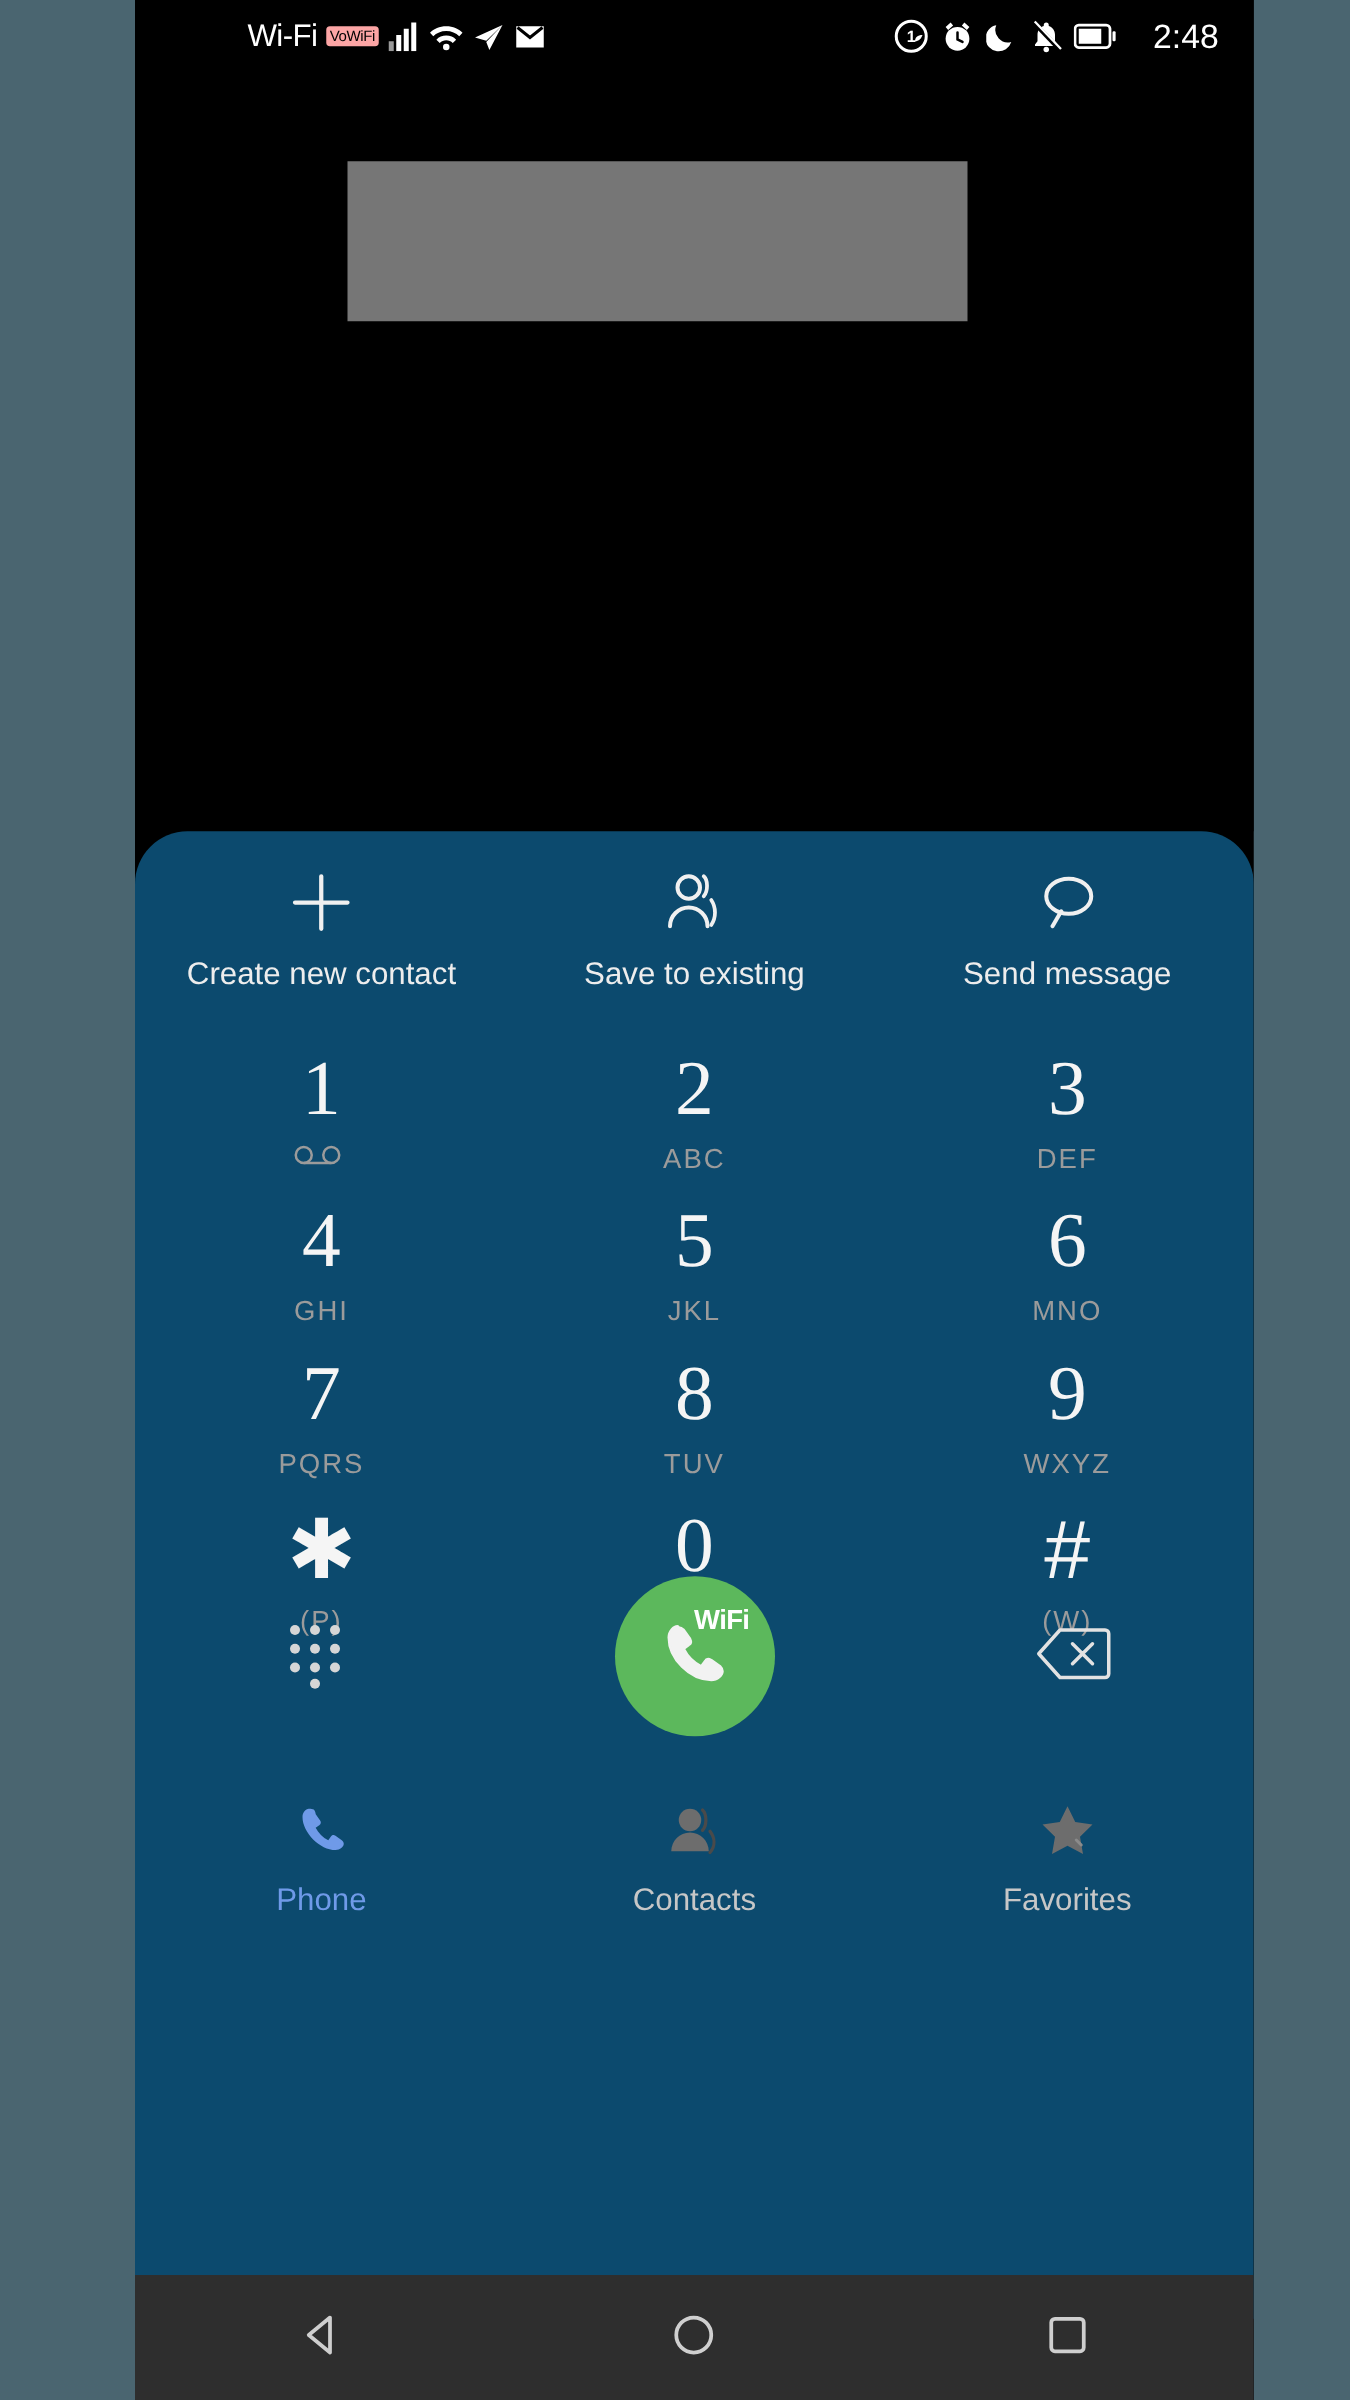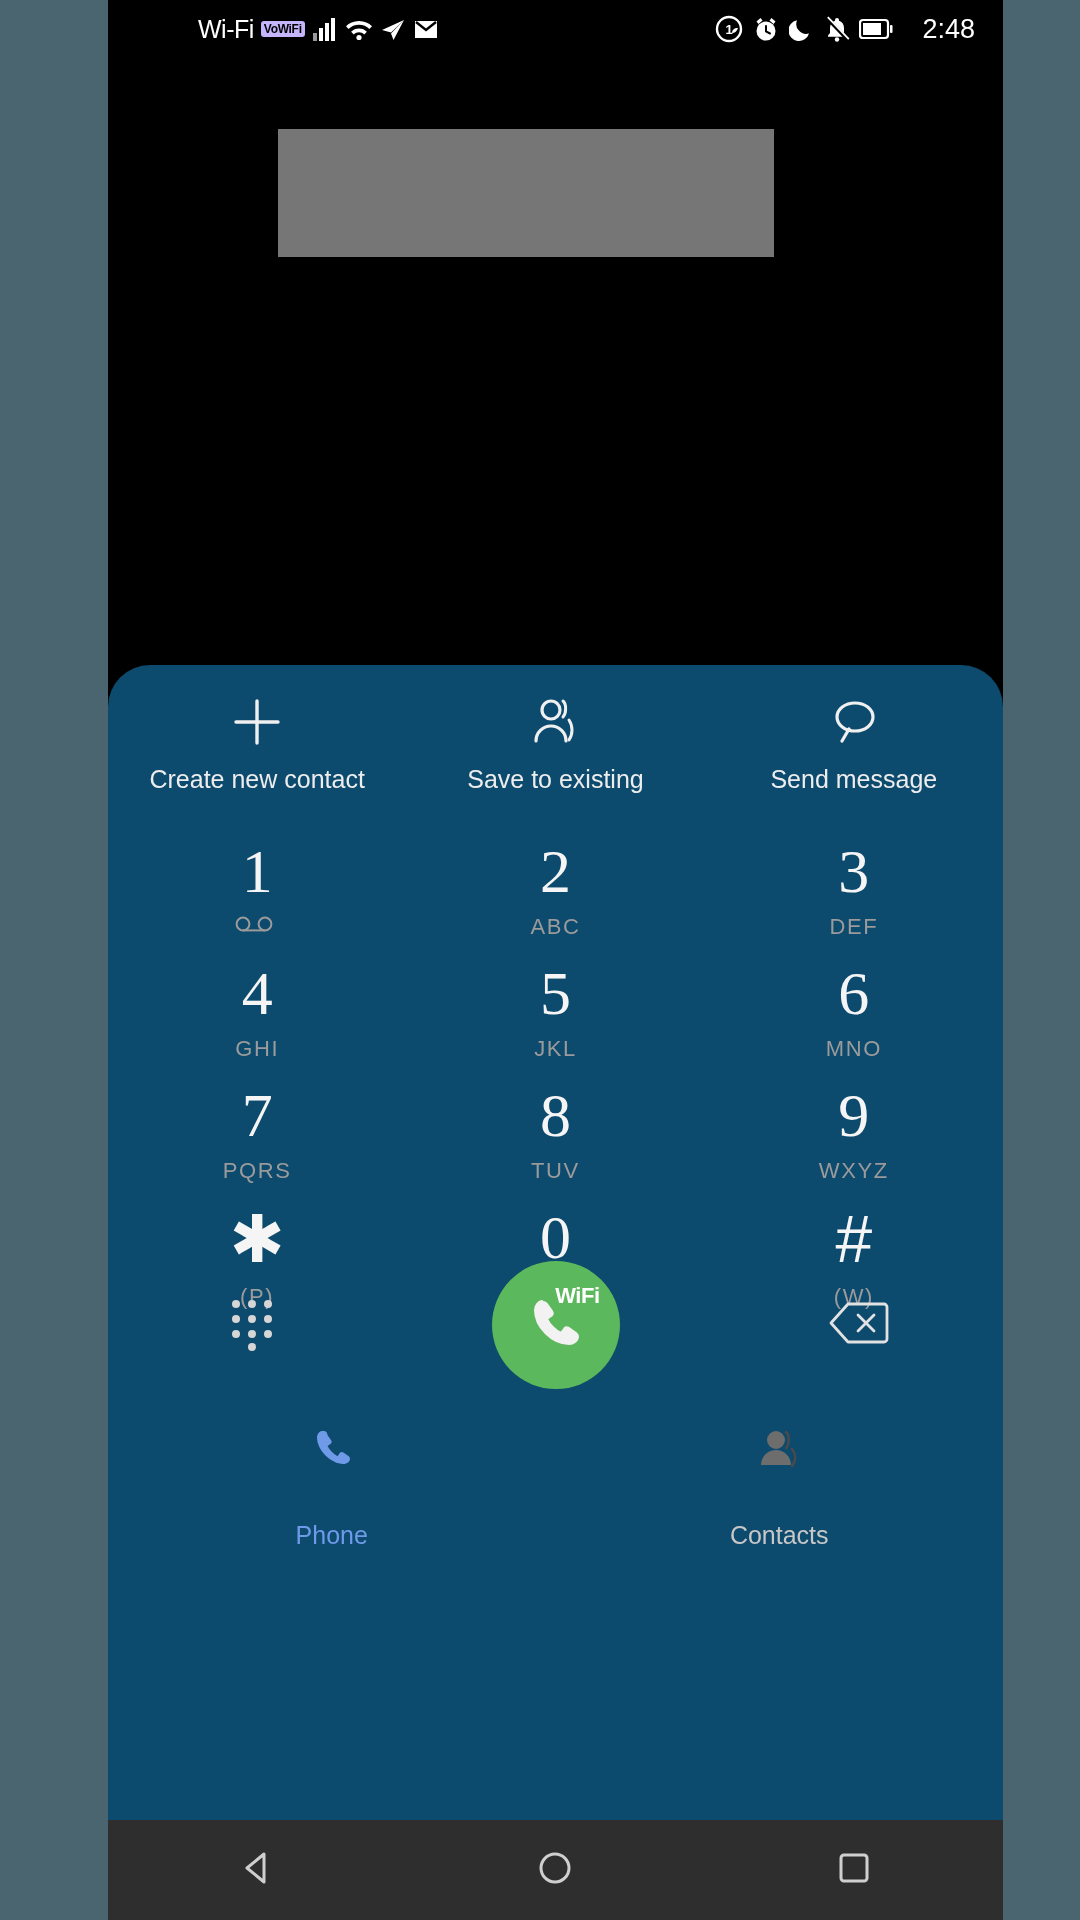--- a/index.html
+++ b/index.html
@@ -22,21 +22,21 @@
   .sb-left{
     position:absolute;left:90px;top:0;height:58px;
     display:flex;align-items:center;gap:7px;
   }
   .sb-right{
     position:absolute;right:28px;top:0;height:58px;
     display:flex;align-items:center;gap:9px;
   }
   .wifi-text{font-size:25px;font-weight:400;letter-spacing:-0.5px;}
   .vowifi-badge{
-    background:#c4b5fd;color:#000;font-size:12px;font-weight:700;
+    background:#fca5a5;color:#000;font-size:12px;font-weight:400;
     padding:2px 3px;border-radius:3px;line-height:1;letter-spacing:-0.3px;
   }
   .sb-time{font-size:27px;font-weight:400;margin-left:20px;}
   .sbicon{display:block;}
 
   
   .number-area{
     position:absolute;left:0;top:58px;width:100%;height:607px;
     background:#000;
   }
@@ -108,21 +108,21 @@
     font-size:22px;font-weight:700;color:#fff;letter-spacing:-0.5px;
   }
 
   
   .tabs{
     position:absolute;left:0;top:760px;width:100%;height:125px;
     display:flex;
   }
   .tab{
     flex:1;display:flex;flex-direction:column;align-items:center;
-    justify-content:space-between;gap:12px;cursor:pointer;
+    justify-content:center;gap:12px;cursor:pointer;
   }
   .tab-label{font-size:25px;}
   .tab.active .tab-label{color:#6f9ae8;}
   .tab .tab-label{color:#c7c7c7;}
 
   
   .navbar{
     position:absolute;left:0;bottom:0;width:895px;height:100px;
     background:#2e2e2e;display:flex;align-items:center;
   }
@@ -355,20 +355,29 @@
           <svg width="48" height="48" viewBox="0 0 48 48">
             <circle cx="21" cy="15" r="9" fill="#6d6d6d"></circle>
             <path d="M6 40c0-8.3 6.7-15 15-15s15 6.7 15 15z" fill="#6d6d6d"></path>
             <path d="M31 7c3.6 3.2 3.6 12.6 0 16.2" fill="none" stroke="#4a4a4a" stroke-width="2.6" stroke-linecap="round"></path>
             <path d="M37 24c4.2 5.6 4.2 12 0 17" fill="none" stroke="#4a4a4a" stroke-width="2.6" stroke-linecap="round"></path>
           </svg>
         </span>
         <span class="tab-label">Contacts</span>
       </div>
 
+      <div class="tab">
+        <span>
+          <svg width="48" height="48" viewBox="0 0 48 48">
+            <path d="M24 4l6.2 12.6 13.8 2-10 9.8 2.4 13.8L24 35.6 11.6 42.2 14 28.4 4 18.6l13.8-2z" fill="#6d6d6d"></path>
+            <path d="M31 31l4 4" stroke="#8b8b8b" stroke-width="2.4" stroke-linecap="round"></path>
+          </svg>
+        </span>
+        <span class="tab-label">Favorites</span>
+      </div>
 
     </div>
   </div>
 
   <div class="navbar">
     <div class="navbtn">
       <span>
         <svg width="46" height="46" viewBox="0 0 46 46">
           <path d="M30 9L13 23l17 14z" fill="none" stroke="#cfcfcf" stroke-width="3" stroke-linejoin="round"></path>
         </svg>

